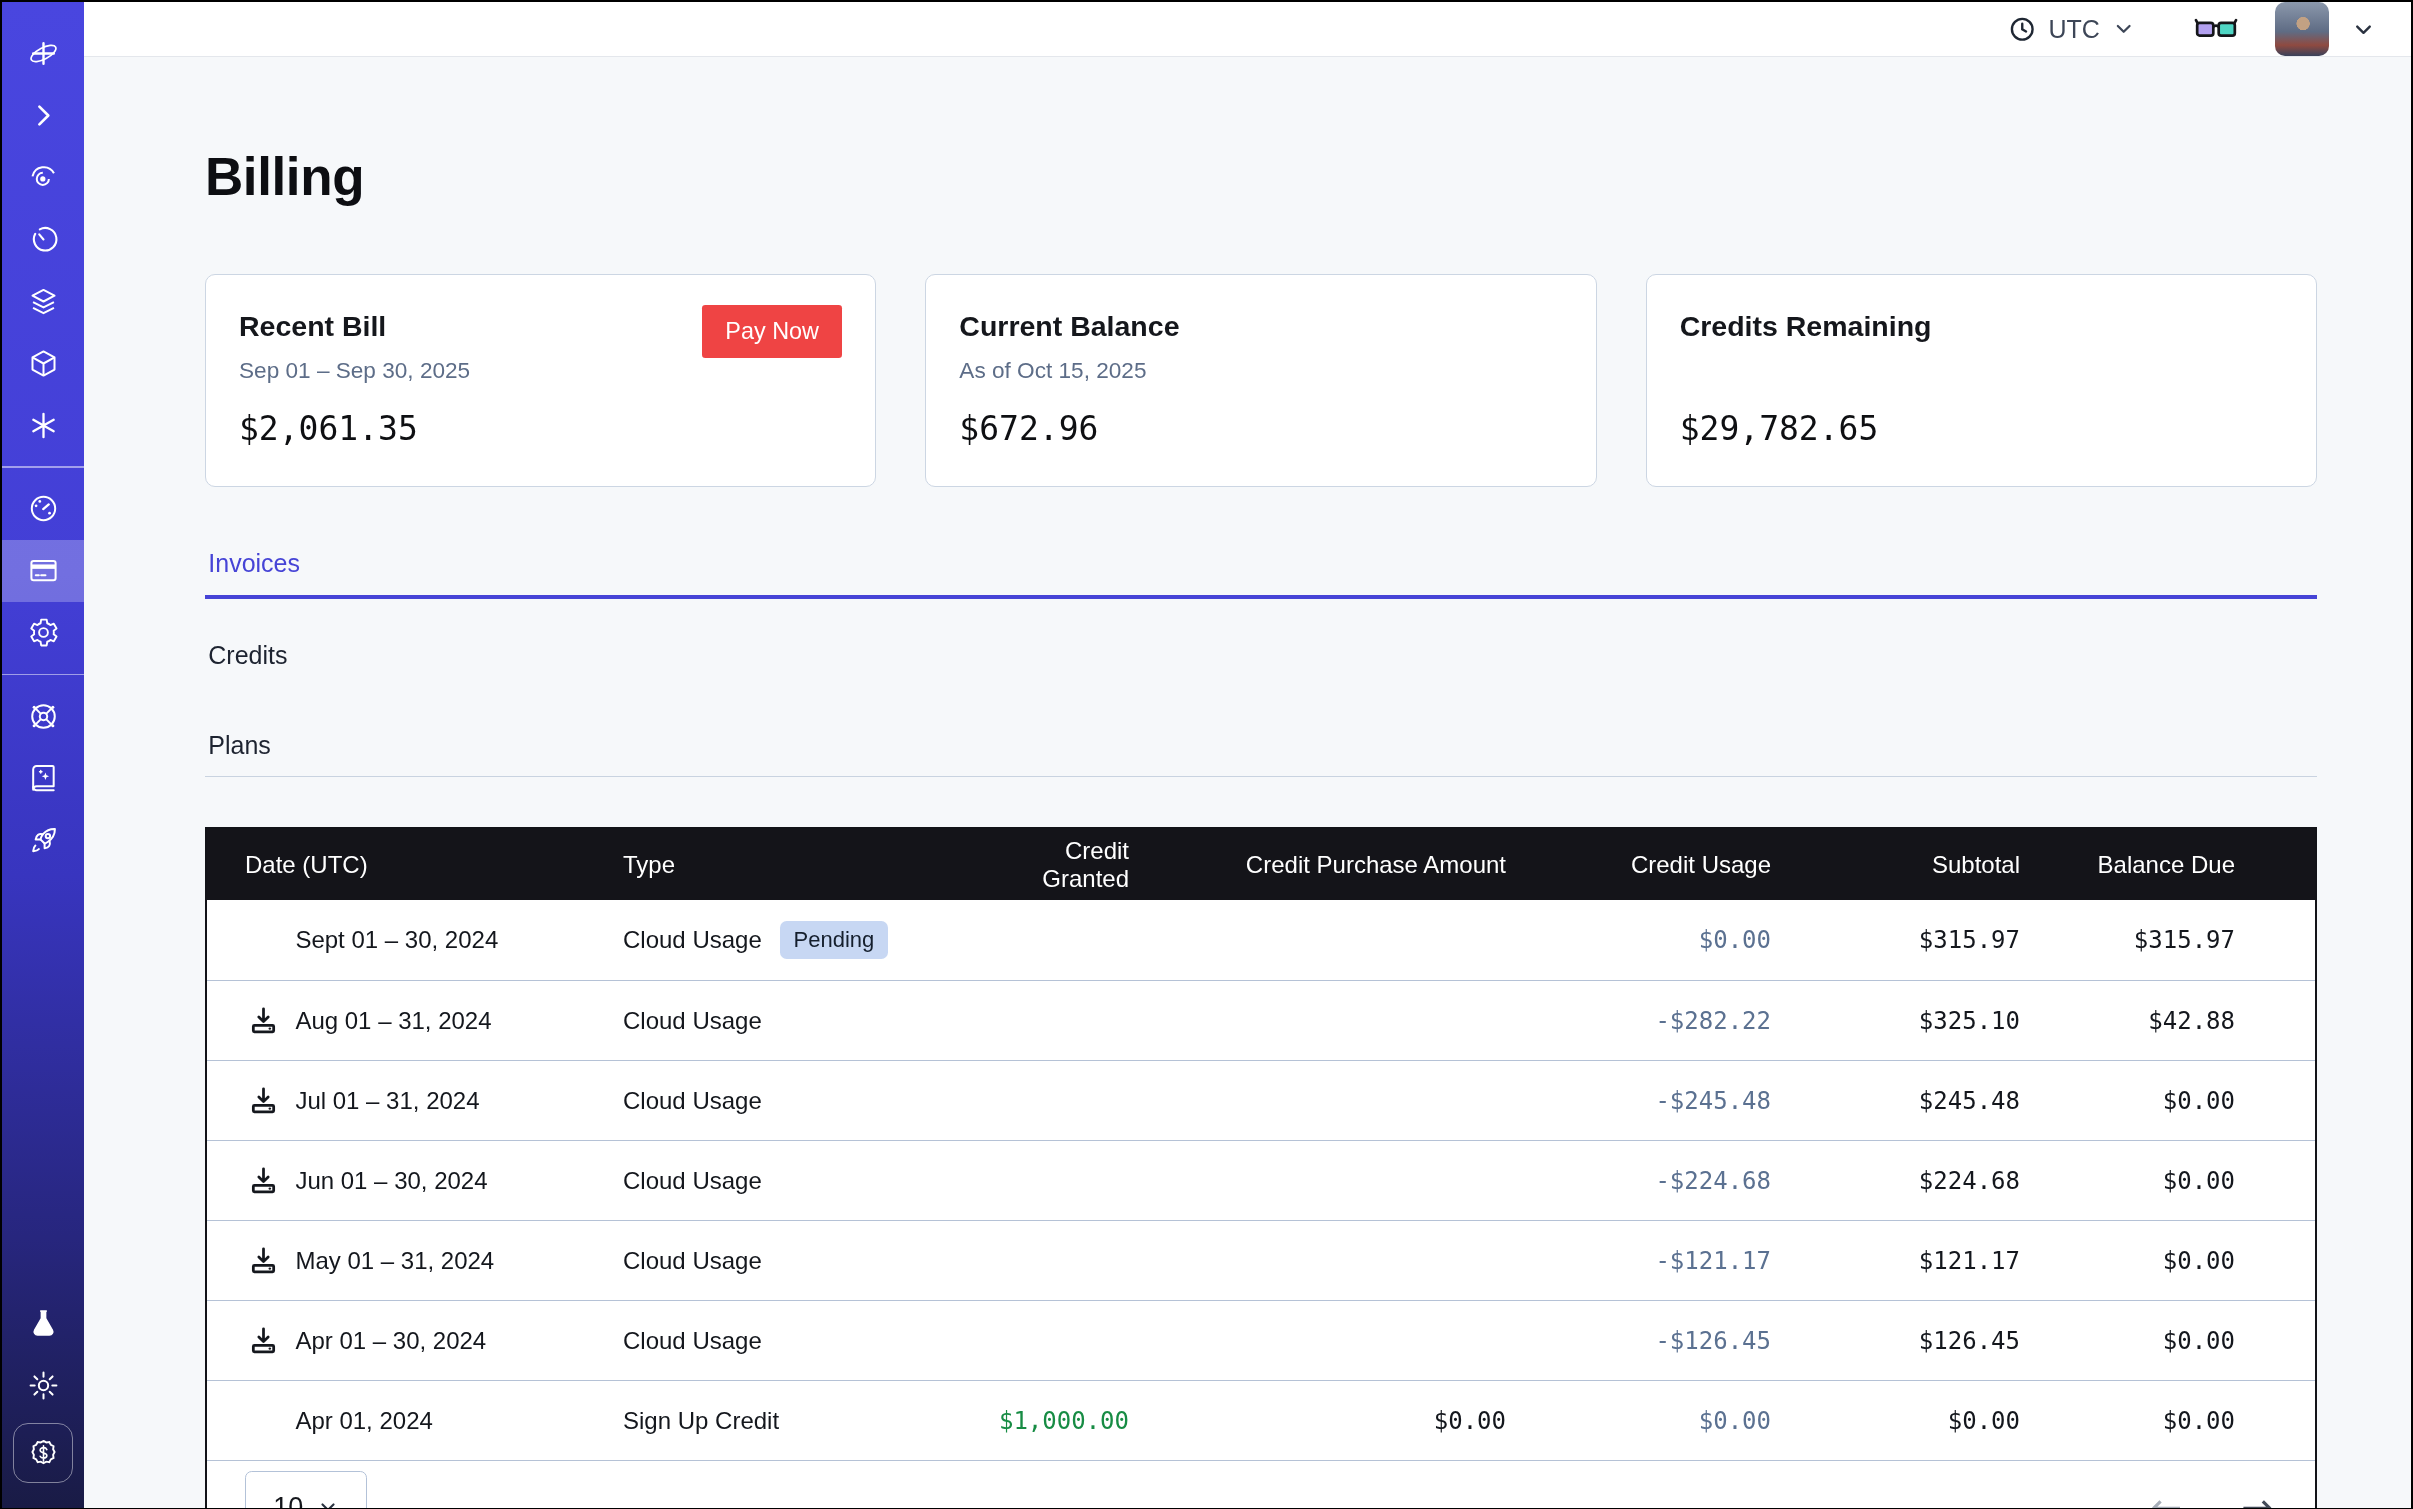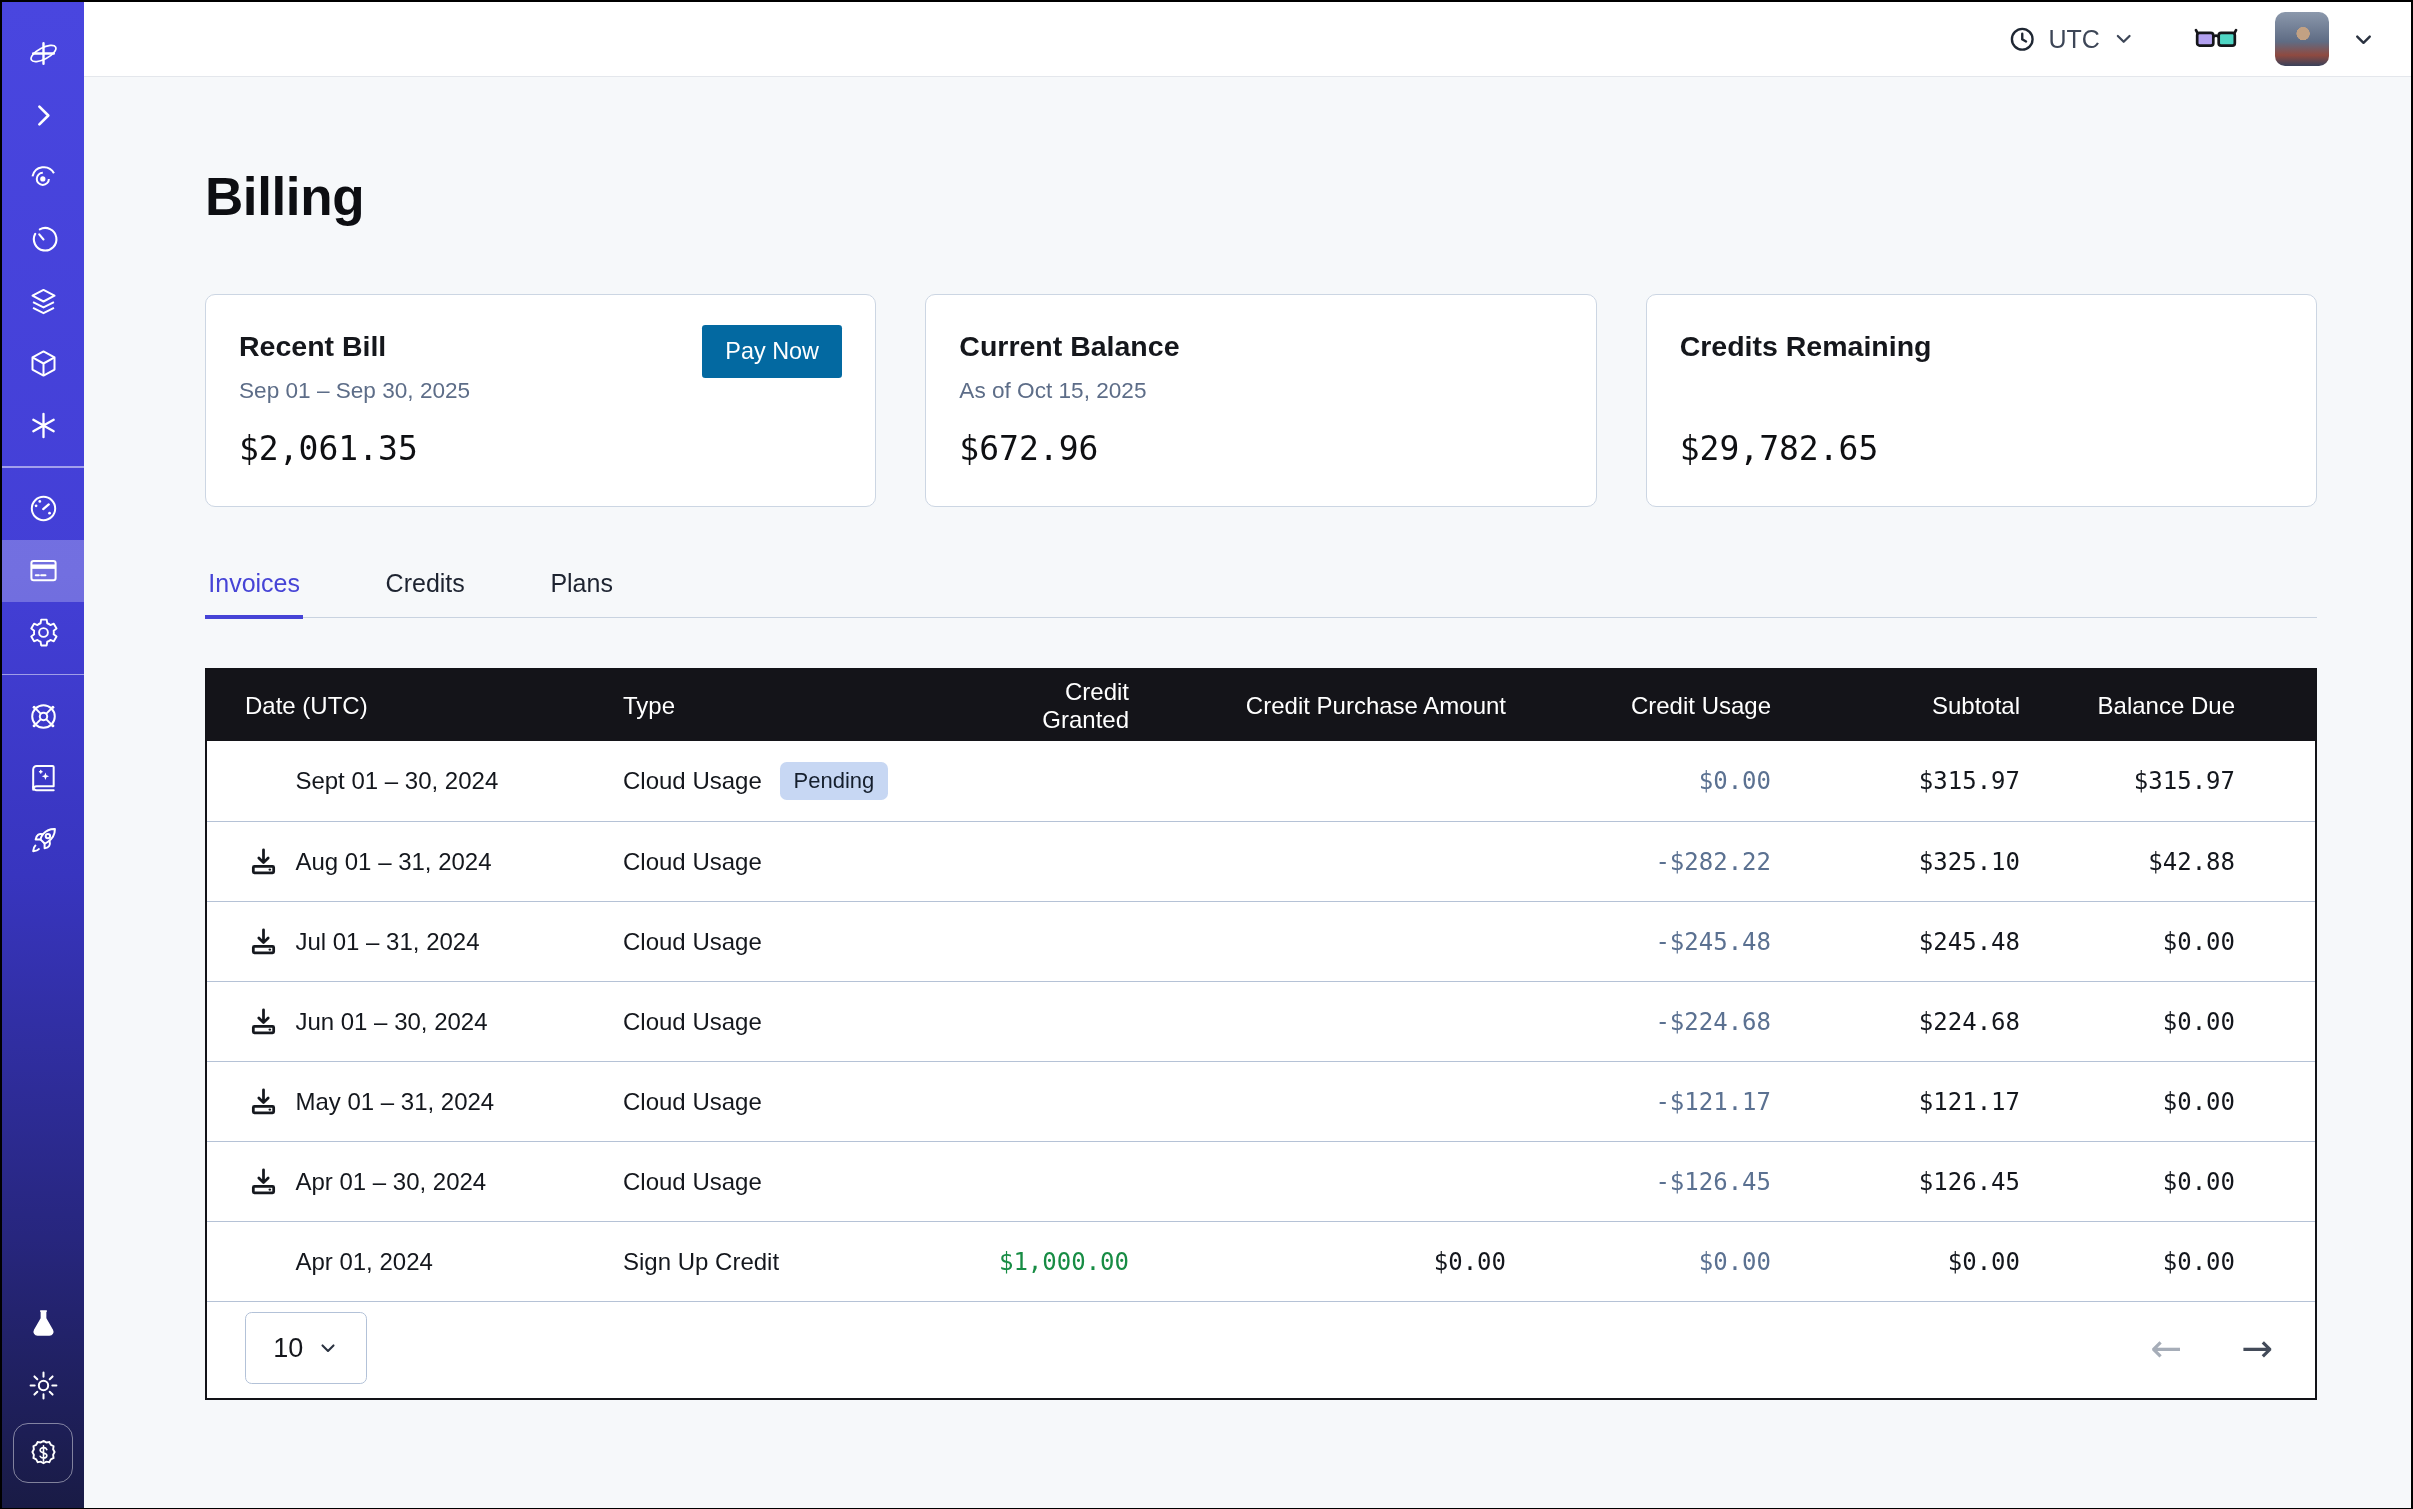--- a/index.html
+++ b/index.html
@@ -55,27 +55,27 @@
   h1.page-title { font-size:53px; font-weight:700; color:#0d0e12; margin:89px 0 0; letter-spacing:-0.4px; }
 
   
   .cards { display:flex; gap:49px; margin-top:67px; }
   .card { flex:1; background:#fff; border:1.7px solid #ccd6e3; border-radius:10px; height:213px; padding:35px 33px; position:relative; }
   .card-title { font-size:28.5px; font-weight:700; color:#15171c; }
   .card-sub { font-size:22.6px; color:#5d6d88; margin-top:15px; height:28.5px; }
   .card-amount { font-family:"DejaVu Sans Mono", monospace; font-size:33px; color:#0e0f12; margin-top:22px; }
   .pay-btn {
     position:absolute; top:30px; right:33px;
-    background:#0369a1; color:#fff; font-size:23.4px; line-height:1;
+    background:#ef4444; color:#fff; font-size:23.4px; line-height:1;
     padding:15px 23.4px; border:none; border-radius:3.3px; cursor:pointer;
     font-family:"Liberation Sans", sans-serif;
   }
 
   
-  .tabs { margin-top:62px; display:flex; gap:79px; border-bottom:1.7px solid #c9d3e0; }
+  .tabs { margin-top:62px; display:flex; gap:44px; border-bottom:1.7px solid #c9d3e0;flex-direction:column; }
   .tab { font-size:25px; color:#1d2330; padding:0 3.3px 16.7px; cursor:pointer; }
   .tab.active { color:#4644d6; border-bottom:4.2px solid #4644d6; margin-bottom:-1.7px; }
 
   
   .table-box { margin-top:50px; border:2.5px solid #121318; background:#fff; }
   .grid-row {
     display:grid;
     grid-template-columns:378px 368px 138px 377px 265px 249px 1fr;
     padding:0 80px 0 38px;
     align-items:center;

